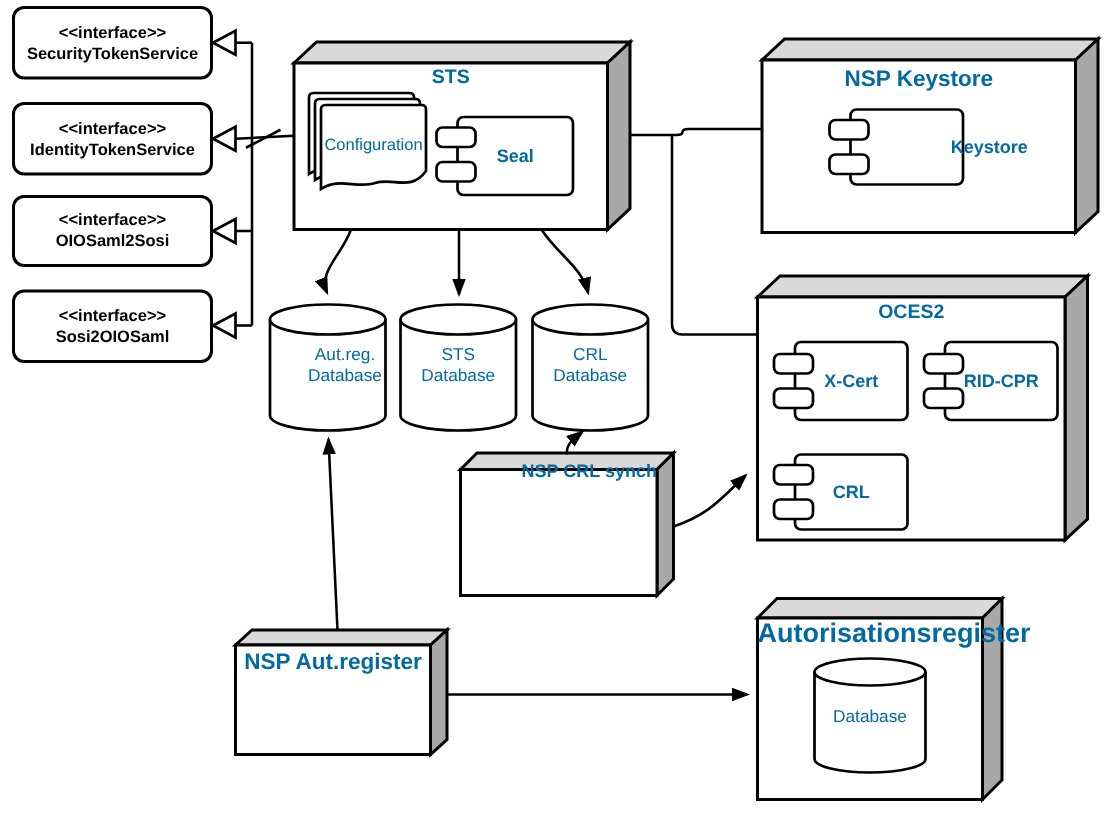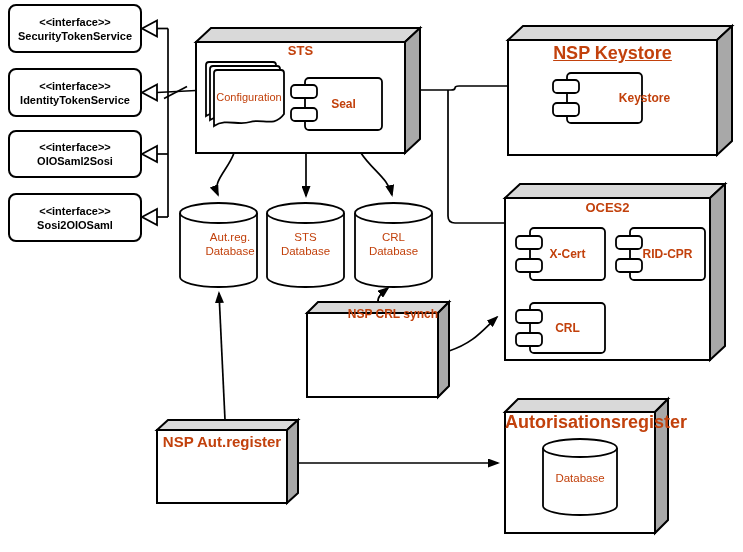--- a/index.html
+++ b/index.html
@@ -6,21 +6,21 @@
   #stage{position:relative;width:743px;height:552px;background:#fff;overflow:hidden;
          font-family:"Liberation Sans",sans-serif;}
   #stage svg{position:absolute;left:0;top:0;}
   .fface{fill:#ffffff;stroke:#000;stroke-width:2;}
   .thin{stroke-width:1.8;}
   .ftop{fill:#d9d9d9;stroke:#000;stroke-width:2;}
   .fside{fill:#a8a8a8;stroke:#000;stroke-width:2;}
   .ln{fill:none;stroke:#000;stroke-width:1.7;}
   .ah{fill:#000;}
   .open-tri{fill:#fff;stroke:#000;stroke-width:1.8;}
-  .lbl{position:absolute;color:#c2410c;text-align:center;line-height:14px;font-size:12px;}
+  .lbl{position:absolute;color:#0369a1;text-align:center;line-height:14px;font-size:12px;}
   .b{font-weight:bold;}
   .iface{position:absolute;left:8px;width:130px;border:2px solid #000;border-radius:8px;
          background:#fff;display:flex;flex-direction:column;align-items:center;
          justify-content:center;text-align:center;}
   .iface .st,.iface .nm{font-weight:bold;font-size:11px;line-height:14px;white-space:nowrap;}
 </style>
 </head>
 <body>
 
 <div id="stage" style="background: rgb(255, 255, 255);">
@@ -159,29 +159,29 @@
   <div class="iface" style="top:130px;height:44px;">
     <div class="st">&lt;&lt;interface&gt;&gt;</div>
     <div class="nm">OIOSaml2Sosi</div>
   </div>
   <div class="iface" style="top:193px;height:45px;">
     <div class="st">&lt;&lt;interface&gt;&gt;</div>
     <div class="nm">Sosi2OIOSaml</div>
   </div>
 
   <div class="lbl b" style="left:196px;top:44px;width:209px;font-size:13px;">STS</div>
-  <div class="lbl b" style="left:508px;top:46px;width:209px;font-size:18px;text-decoration:underline;">NSP Keystore</div>
+  <div class="lbl b" style="left:508px;top:46px;width:209px;font-size:15px;">NSP Keystore</div>
   <div class="lbl b" style="left:505px;top:201px;width:205px;font-size:13px;">OCES2</div>
   <div class="lbl b" style="left:320px;top:307px;width:118px;text-align:right;font-size:12px;">NSP CRL synch</div>
   <div class="lbl b" style="left:157px;top:435px;width:130px;font-size:15px;">NSP Aut.register</div>
   <div class="lbl b" style="left:505px;top:415px;width:133px;font-size:18px;">Autorisationsregister</div>
 
   <div class="lbl" style="left:211px;top:90px;width:76px;font-size:11px;">Configuration</div>
   <div class="lbl b" style="left:305px;top:97px;width:77px;">Seal</div>
-  <div class="lbl b" style="left:567px;top:91px;width:75px;padding-left:40px;">Keystore</div>
+  <div class="lbl b" style="left:582px;top:91px;width:75px;padding-left:40px;">Keystore</div>
   <div class="lbl b" style="left:530px;top:247px;width:75px;">X-Cert</div>
   <div class="lbl b" style="left:630px;top:247px;width:75px;">RID-CPR</div>
   <div class="lbl b" style="left:530px;top:321px;width:75px;">CRL</div>
 
   <div class="lbl" style="left:180px;top:230px;width:100px;font-size:11.5px;">
     <div>Aut.reg.</div>
     <div>Database</div>
   </div>
   <div class="lbl" style="left:267px;top:230px;width:77px;font-size:11.5px;">
     <div>STS</div>

